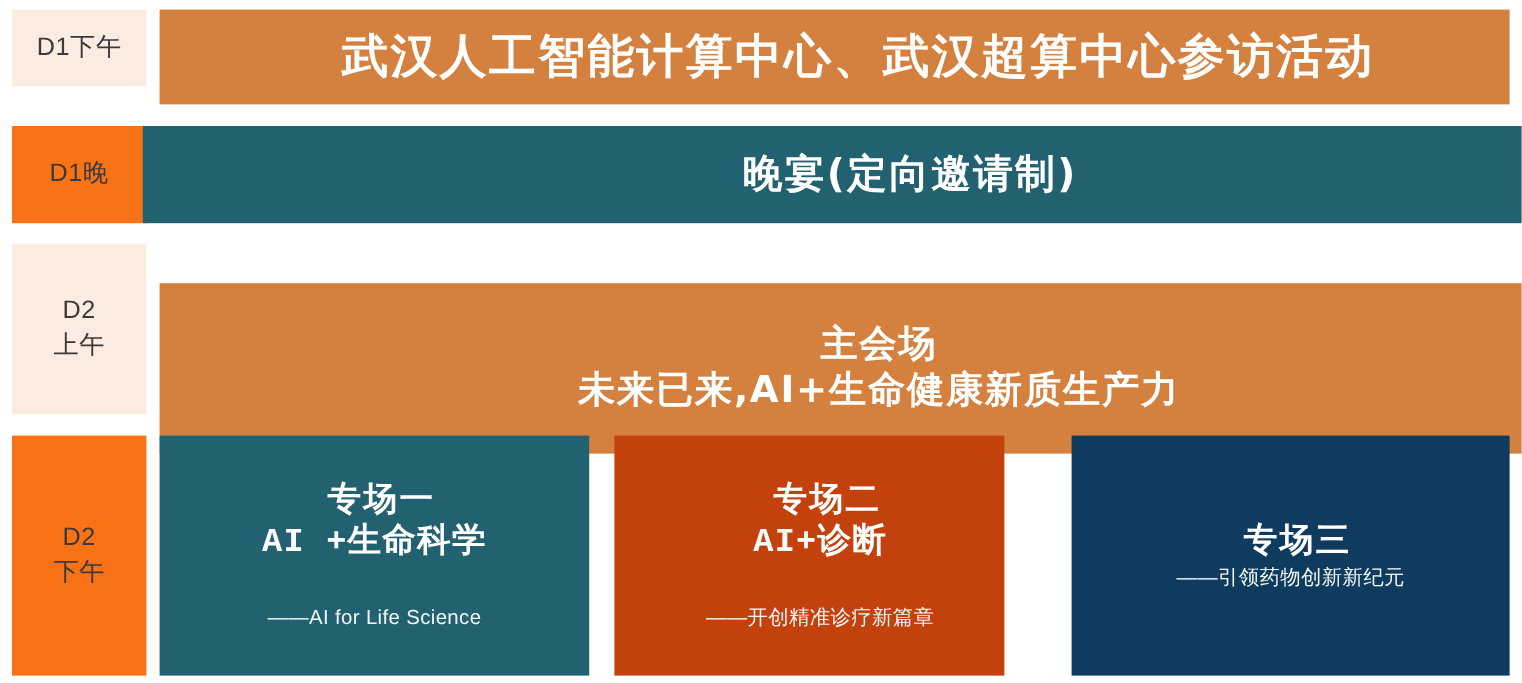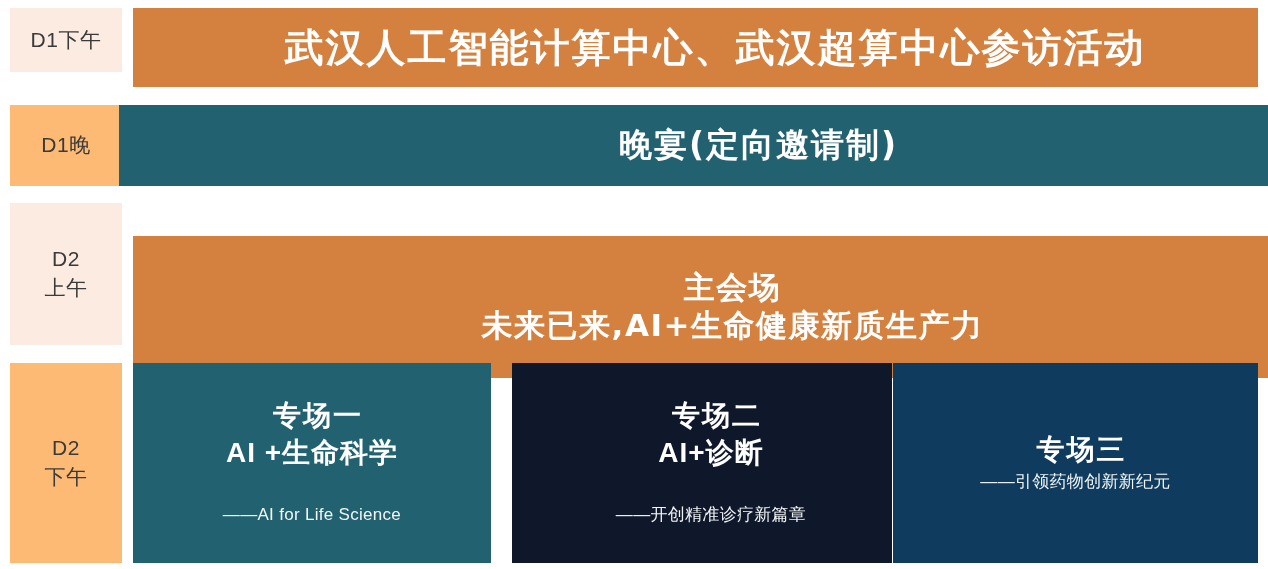--- a/index.html
+++ b/index.html
@@ -32,21 +32,21 @@
     justify-content: center;
     color: #3a3a3a;
     font-size: 21px;
     line-height: 1.38;
     letter-spacing: .5px;
     font-weight: 400;
     text-align: center;
     box-sizing: border-box;
   }
   .daycell.peach { background: #fbebe1; }
-  .daycell.blue  { background: #fdba74; }
+  .daycell.blue  { background: #f97316; }
   .daycell .dl { display: block; }
 
   
   .block {
     position: absolute;
     display: flex;
     flex-direction: column;
     align-items: center;
     justify-content: center;
     text-align: center;
@@ -87,39 +87,39 @@
   .panel .ptitle {
     font-family: "DejaVu Sans", sans-serif;
     font-weight: 700;
     font-size: 28px;
     letter-spacing: 2px;
     line-height: 1.1;
     margin-bottom: 6px;
     margin-left: 12px;
   }
   .panel .psub {
-    font-family: Liberation Sans, sans-serif;
+    font-family: Liberation Mono, monospace;
     font-weight: 700;
     font-size: 28px;
     letter-spacing: 1px;
     line-height: 1.1;
     margin-bottom: 36px;
   }
   .panel .pdesc {
     font-family: Liberation Sans, sans-serif;
     font-weight: 300;
     font-size: 17px;
     letter-spacing: .3px;
     line-height: 1.15;
     color: #f2f6f7;
     white-space: nowrap;
   }
 
   #panel-1 { left: 133px;  width: 358px; background: #22616f; }
-  #panel-2 { left: 512px;  width: 380px; background: #0f172a; padding-left: 26px; }
+  #panel-2 { left: 512px;  width: 325px; background: #c2410c; padding-left: 26px; }
   #panel-3 { left: 893px;  width: 365px; background: #0f3c5e; }
 
   
   #daycell-1 { top: 8px;   height: 64px; }
   #block-1   { top: 8px;   height: 79px;  left: 133px; width: 1125px; }
 
   #daycell-2 { top: 105px; height: 81px; }
   #block-2   { top: 105px; height: 81px;  left: 119px; width: 1240px; }
 
   #daycell-3 { top: 203px; height: 142px; }

